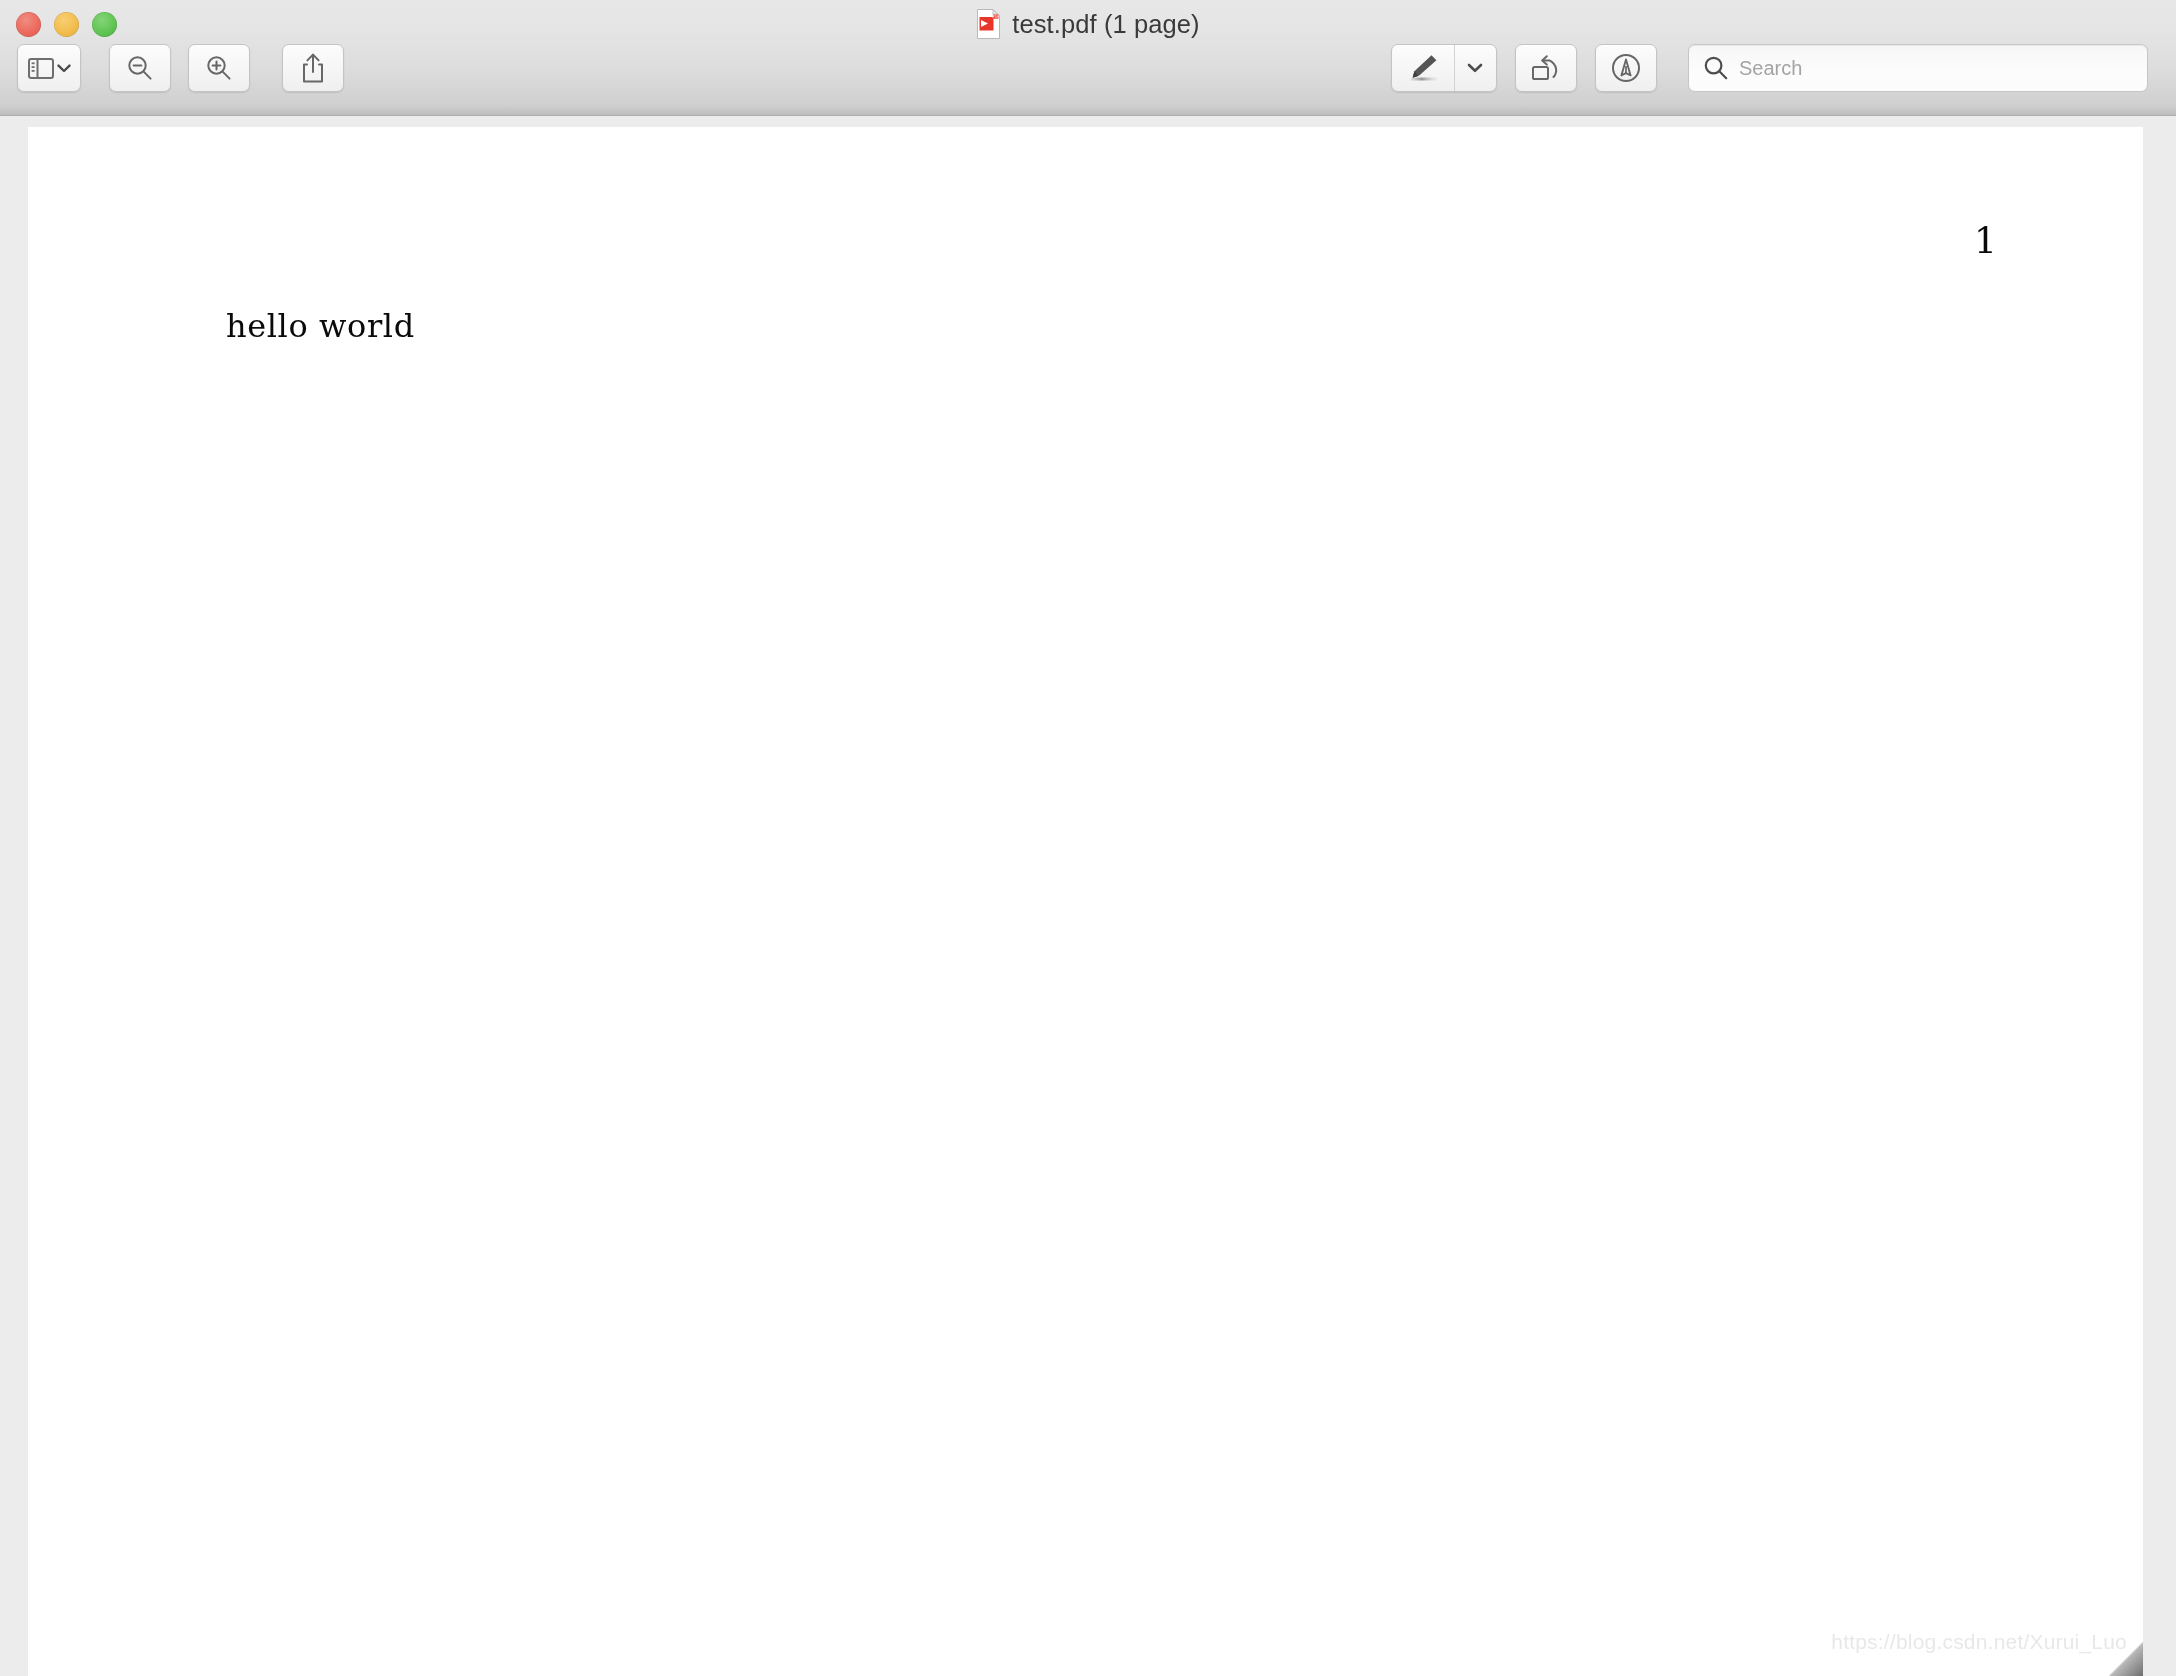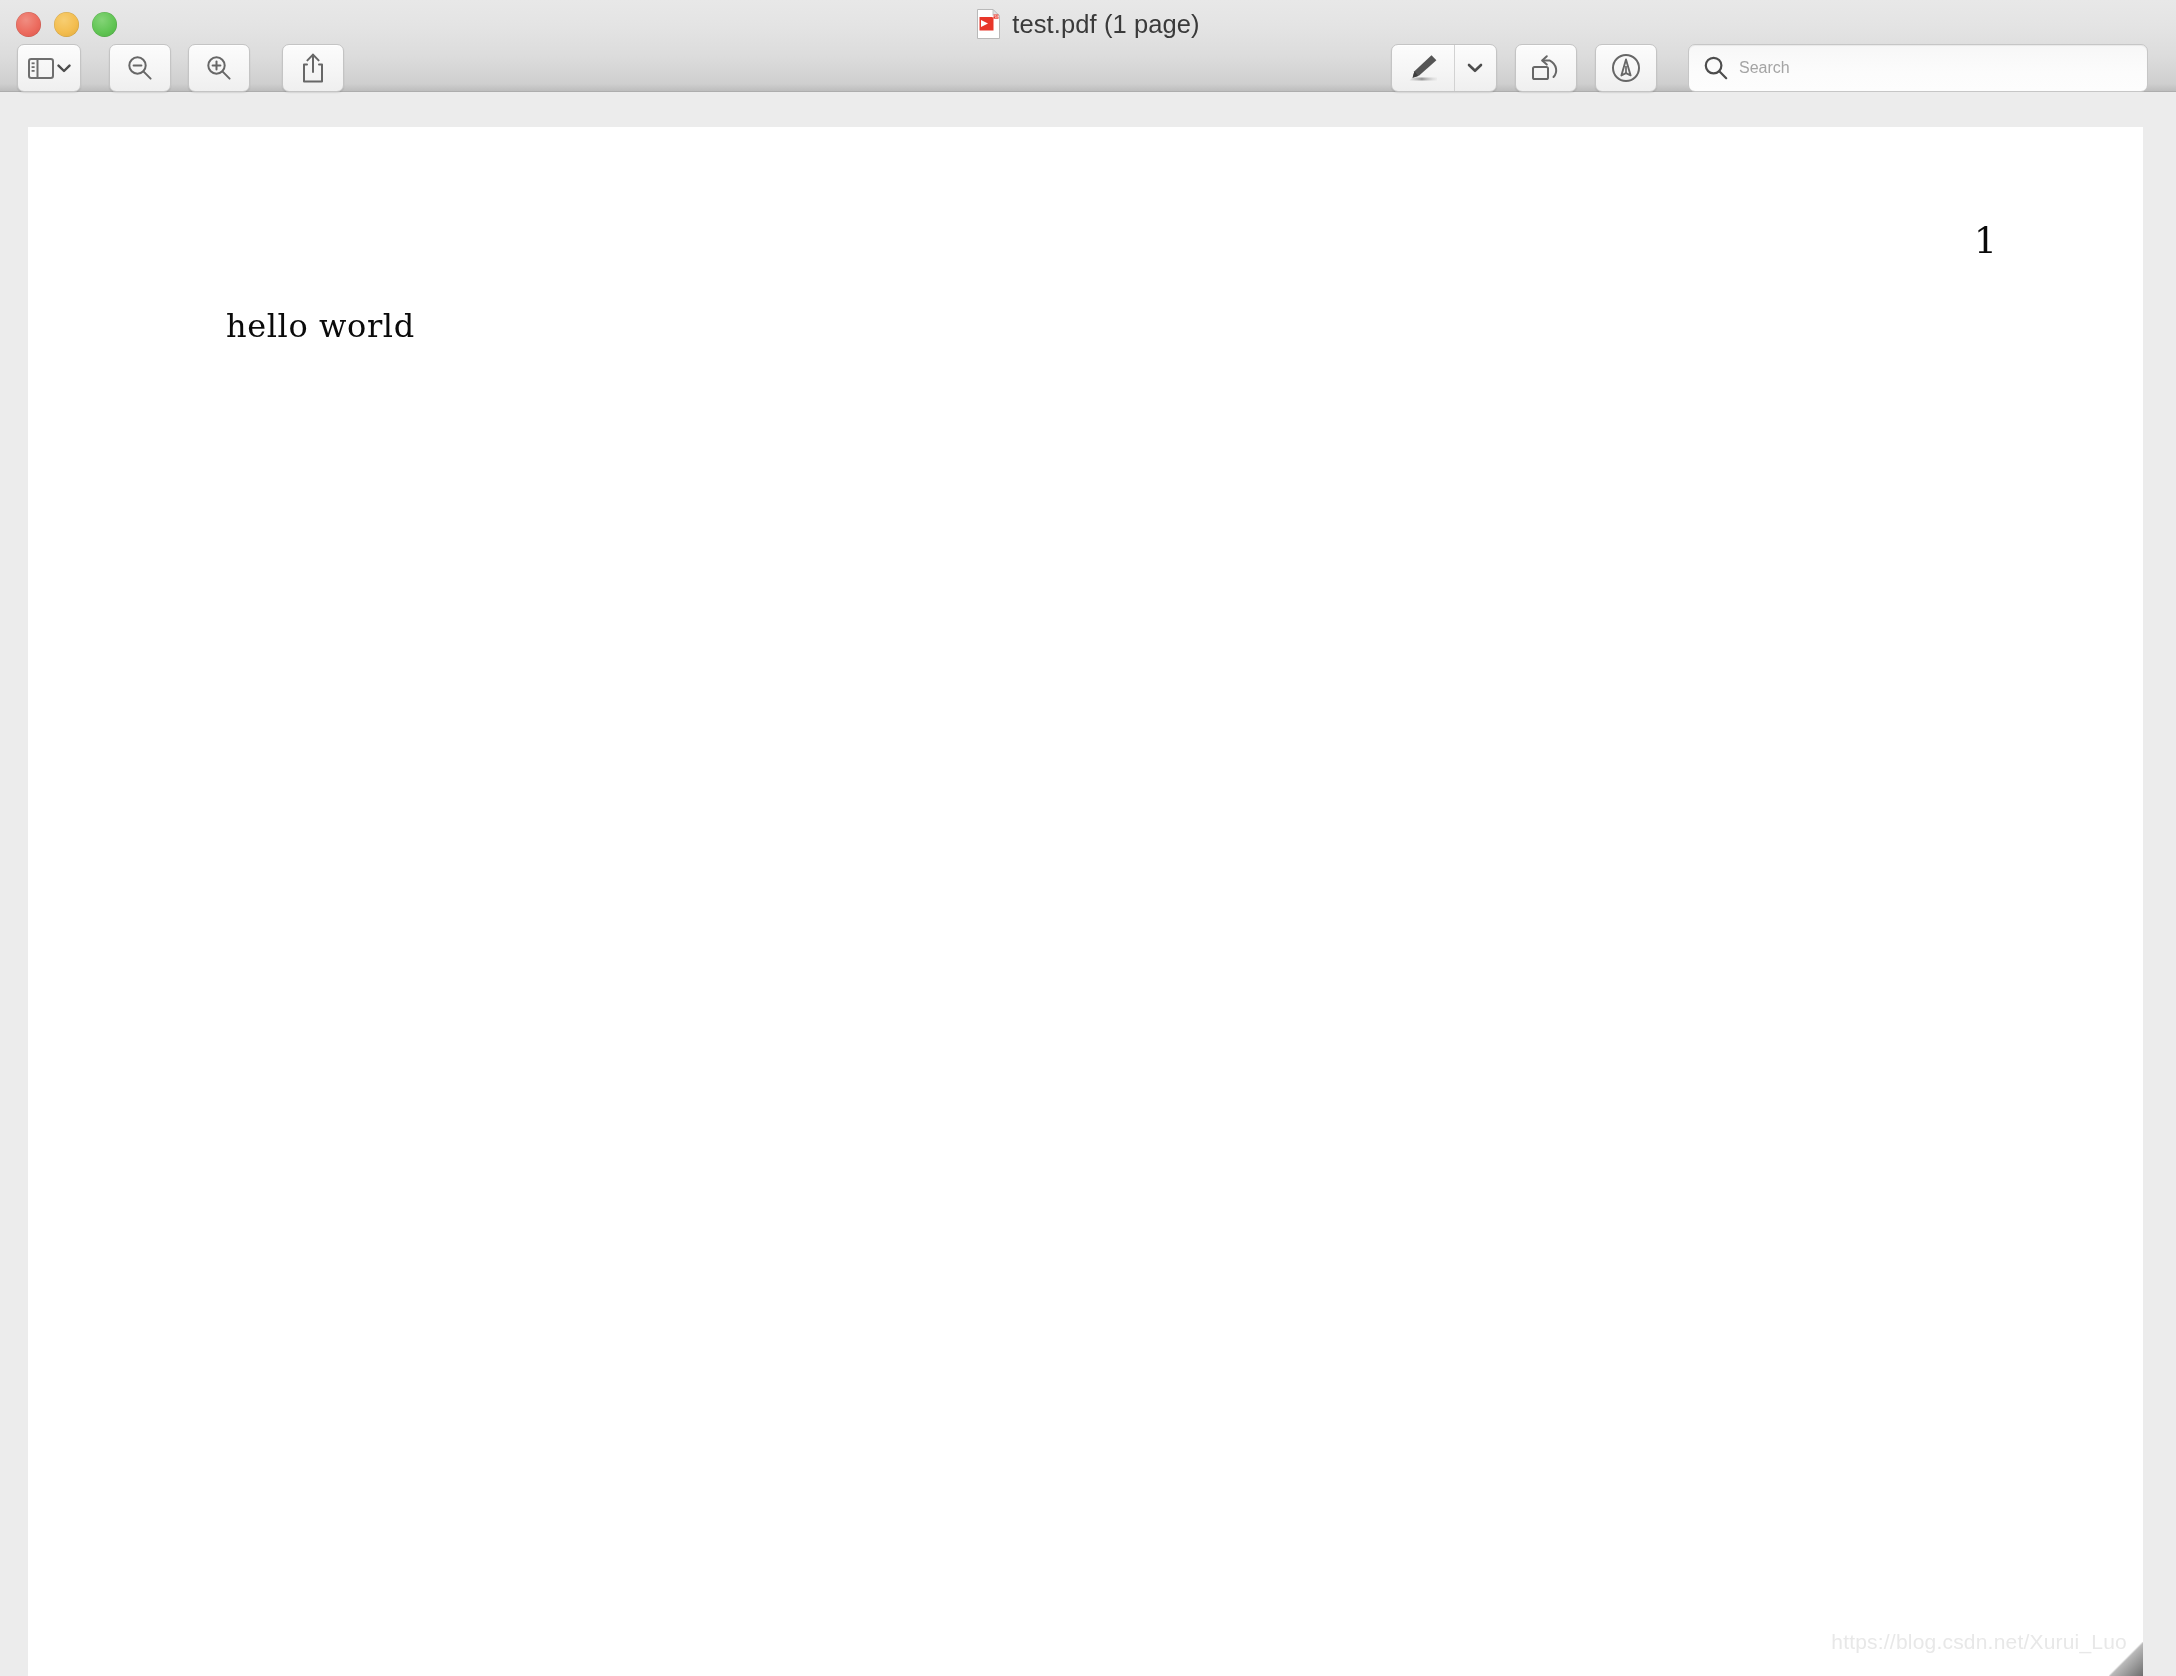--- a/index.html
+++ b/index.html
@@ -17,21 +17,21 @@
     width: 2176px;
     height: 1676px;
     background: #ececec;
   }
 
   
   .titlebar {
     position: absolute;
     left: 0; top: 0;
     width: 2176px;
-    height: 92px;
+    height: 116px;
     background: linear-gradient(to bottom, #e8e8e8 0%, #e4e4e4 28%, #dcdcdc 62%, #cfcfcf 92%, #bdbdbd 100%);
     border-bottom: 1px solid #adadad;
   }
 
   
   .traffic {
     position: absolute;
     left: 16px; top: 12px;
     display: flex;
     gap: 13px;
@@ -129,21 +129,21 @@
     display: flex;
     align-items: center;
     padding-left: 14px;
     gap: 10px;
   }
   .search-input {
     border: none;
     outline: none;
     background: transparent;
     font-family: "Liberation Sans", sans-serif;
-    font-size: 16px;
+    font-size: 20px;
     color: #3a3a3a;
     width: 380px;
     height: 40px;
     padding: 0;
   }
   .search-input::placeholder { color: #a4a4a4; }
 
   
   .doc-area {
     position: absolute;

